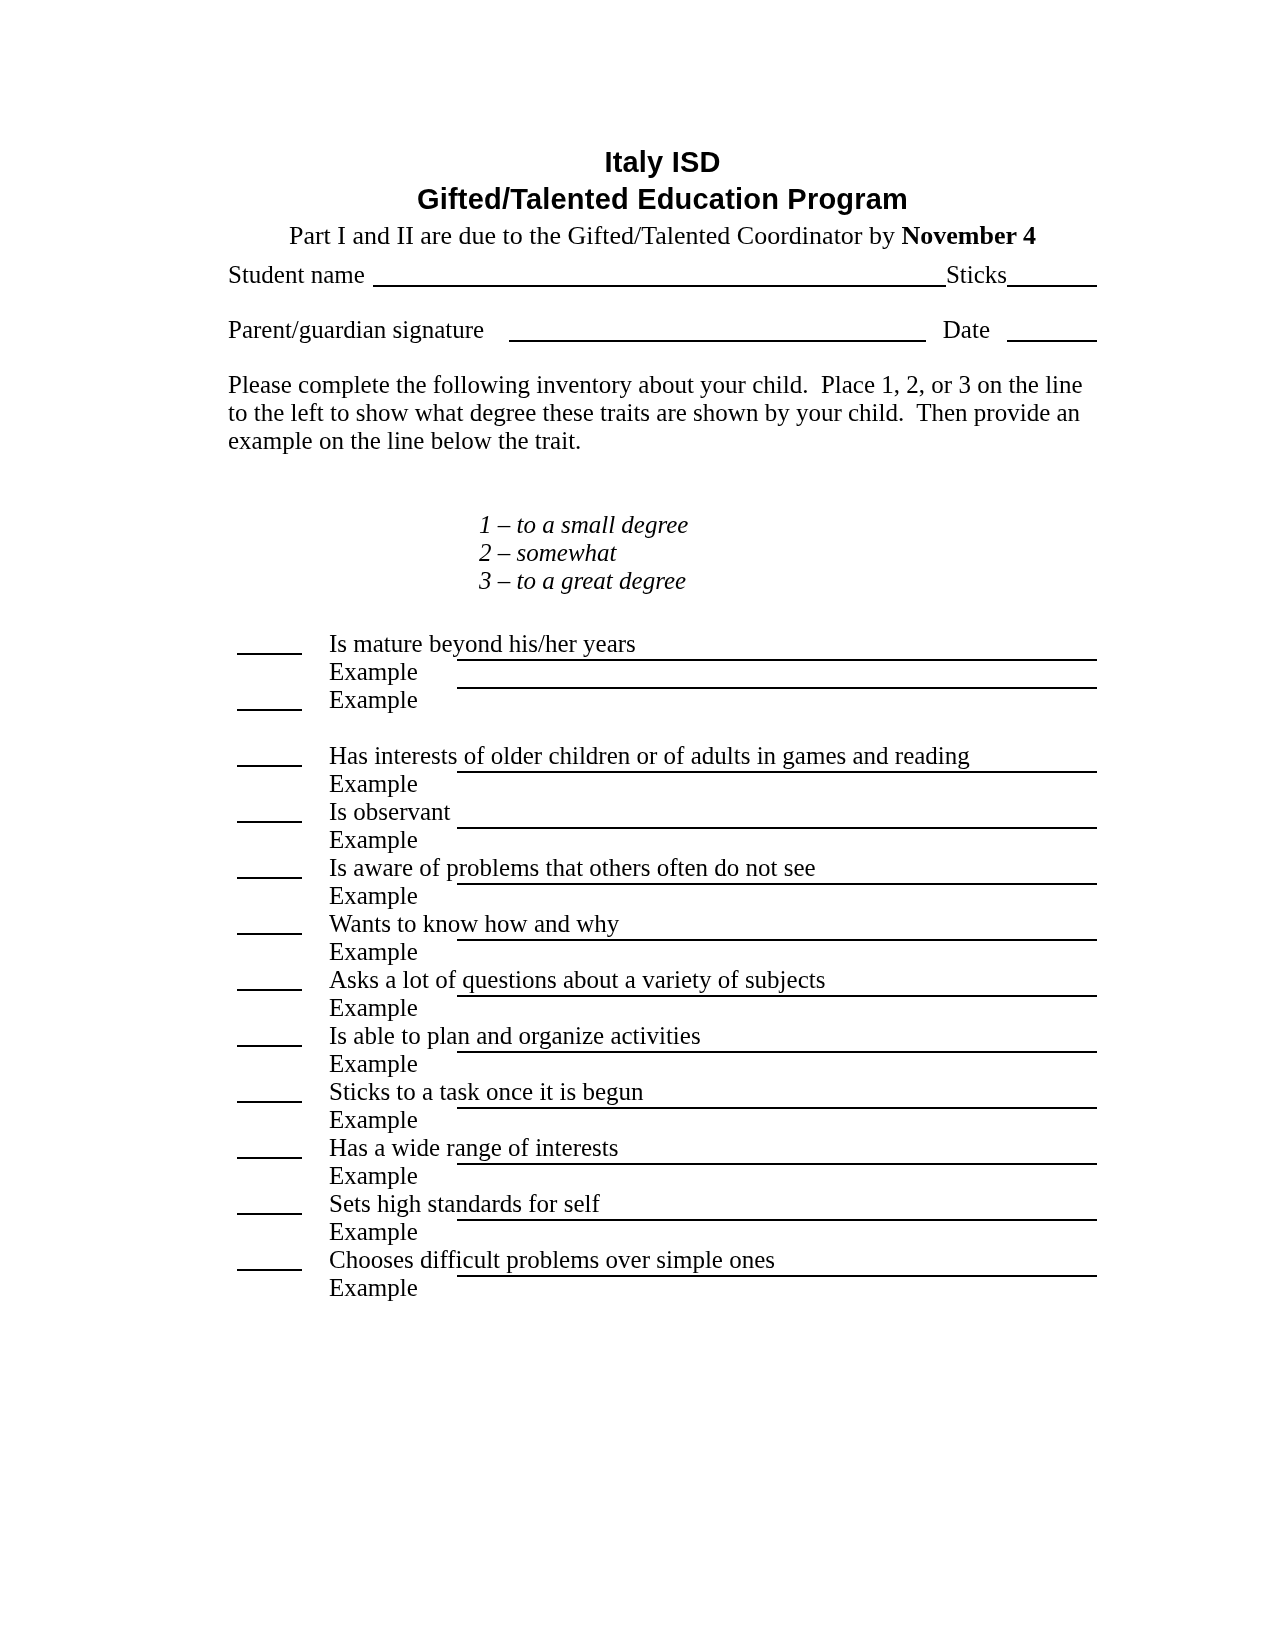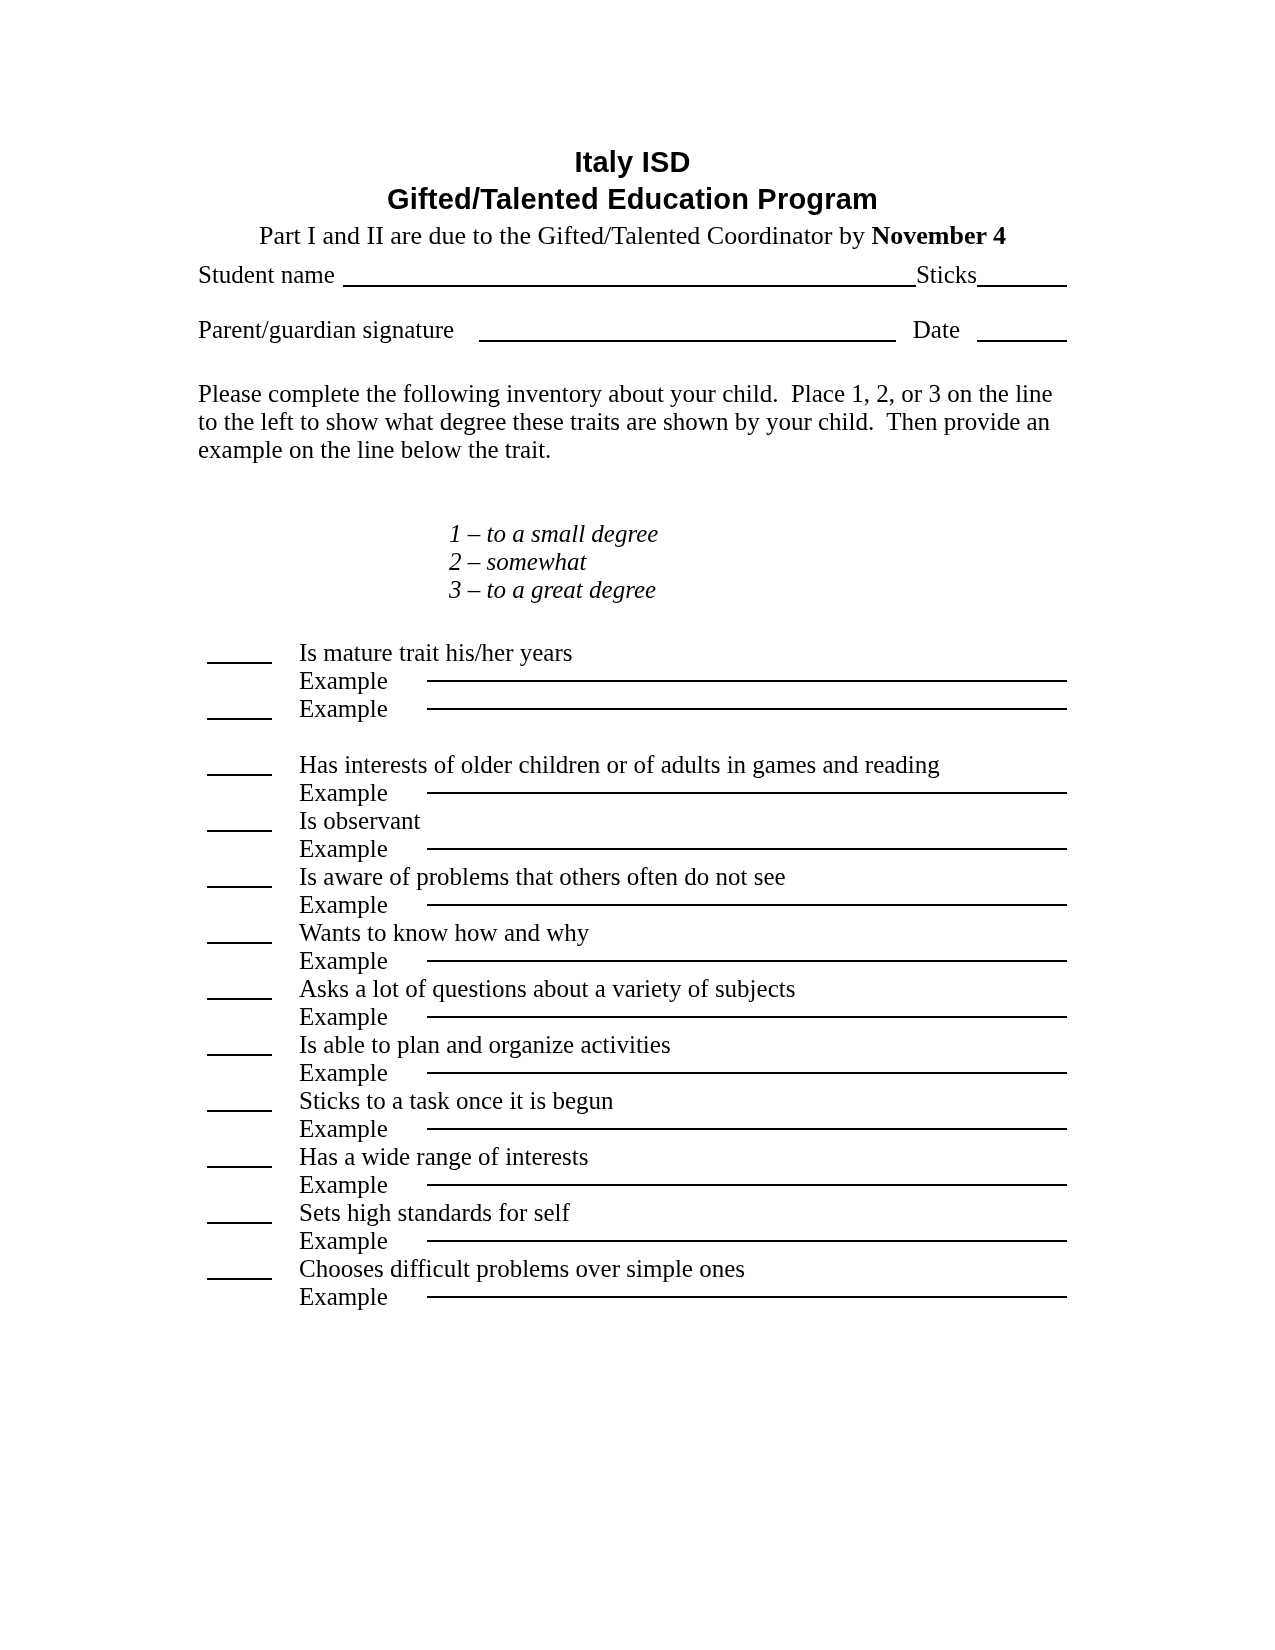--- a/index.html
+++ b/index.html
@@ -10,21 +10,21 @@
   body {
     width: 1275px;
     height: 1650px;
     position: relative;
     font-family: "Liberation Serif", serif;
     color: #000000;
     overflow: hidden;
   }
   .content {
     position: absolute;
-    left: 198px;
+    left: 228px;
     top: 0;
     width: 869px;
   }
   
   .titles {
     margin-top: 144px;
     text-align: center;
     font-family: "Liberation Sans", sans-serif;
     font-weight: bold;
     font-size: 29px;
@@ -54,21 +54,21 @@
   }
   .short-line {
     flex: none;
     width: 90px;
     height: 1px;
     border-bottom: 2px solid #000;
     margin: 0 0 2px 0;
   }
   
   .instructions {
-    margin-top: 36px;
+    margin-top: 27px;
     font-size: 25px;
     line-height: 28px;
     white-space: pre;
   }
   
   .scale {
     margin-top: 56px;
     margin-left: 251px;
     font-size: 25px;
     line-height: 28px;
@@ -91,21 +91,21 @@
     border-bottom: 2px solid #000;
   }
   .trait-body {
     flex: 1;
     font-size: 25px;
     line-height: 28px;
   }
   .trait-label { height: 28px; }
   .example-row {
     display: flex;
-    align-items: center;
+    align-items: flex-start;
     height: 28px;
     gap: 32px;
   }
   .example-fill {
     flex: 1;
     height: 1px;
     border-bottom: 2px solid #000;
     margin: 0 0 2px 7px;
   }
 </style>
@@ -143,21 +143,21 @@
       <div>2 – somewhat</div>
       <div>3 – to a great degree</div>
     </div>
 
   <div class="traits">
   <div class="trait">
     <div class="trait-left">
       <div class="rating-line"></div>
     </div>
     <div class="trait-body">
-      <div class="trait-label">Is mature trait his/her years</div>
+      <div class="trait-label">Is mature beyond his/her years</div>
       <div class="example-row">
         <span>Example</span>
         <div class="example-fill"></div>
       </div>
     </div>
   </div>
 
   <div class="trait">
     <div class="trait-left">
       <div class="rating-line"></div>

